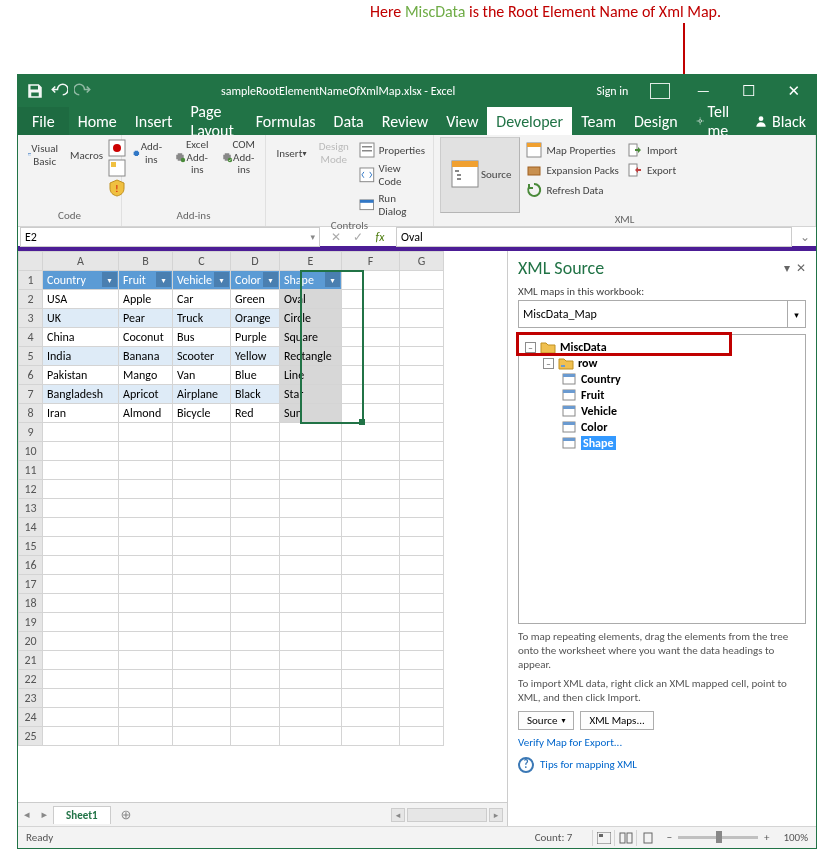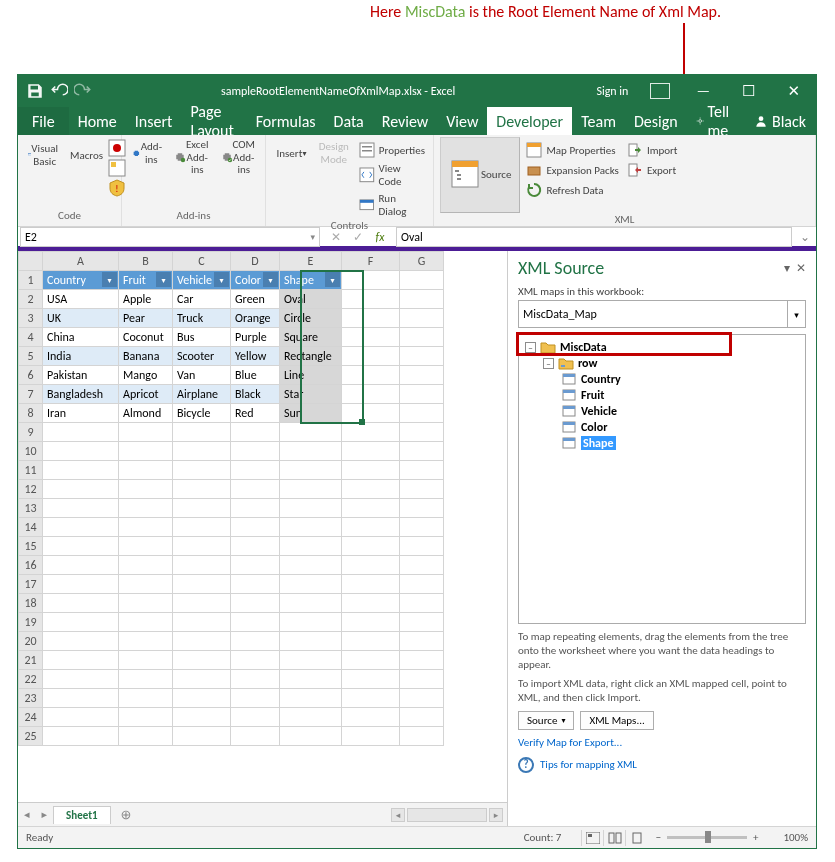--- a/index.html
+++ b/index.html
@@ -795,17 +795,17 @@
         <svg width="14" height="12">
           <rect x="3" y="1" width="8" height="10" fill="none" stroke="#666"></rect>
         </svg>
       </span>
   <div class="zoom">
     <span>−</span>
     <span class="zoom-track">
           <span class="zoom-thumb"></span>
         </span>
     <span>+</span>
-    <span style="margin-left:19px">100%</span>
+    <span style="margin-left:8px">100%</span>
   </div>
 </div>
 
 </div>
 
 </body></html>

